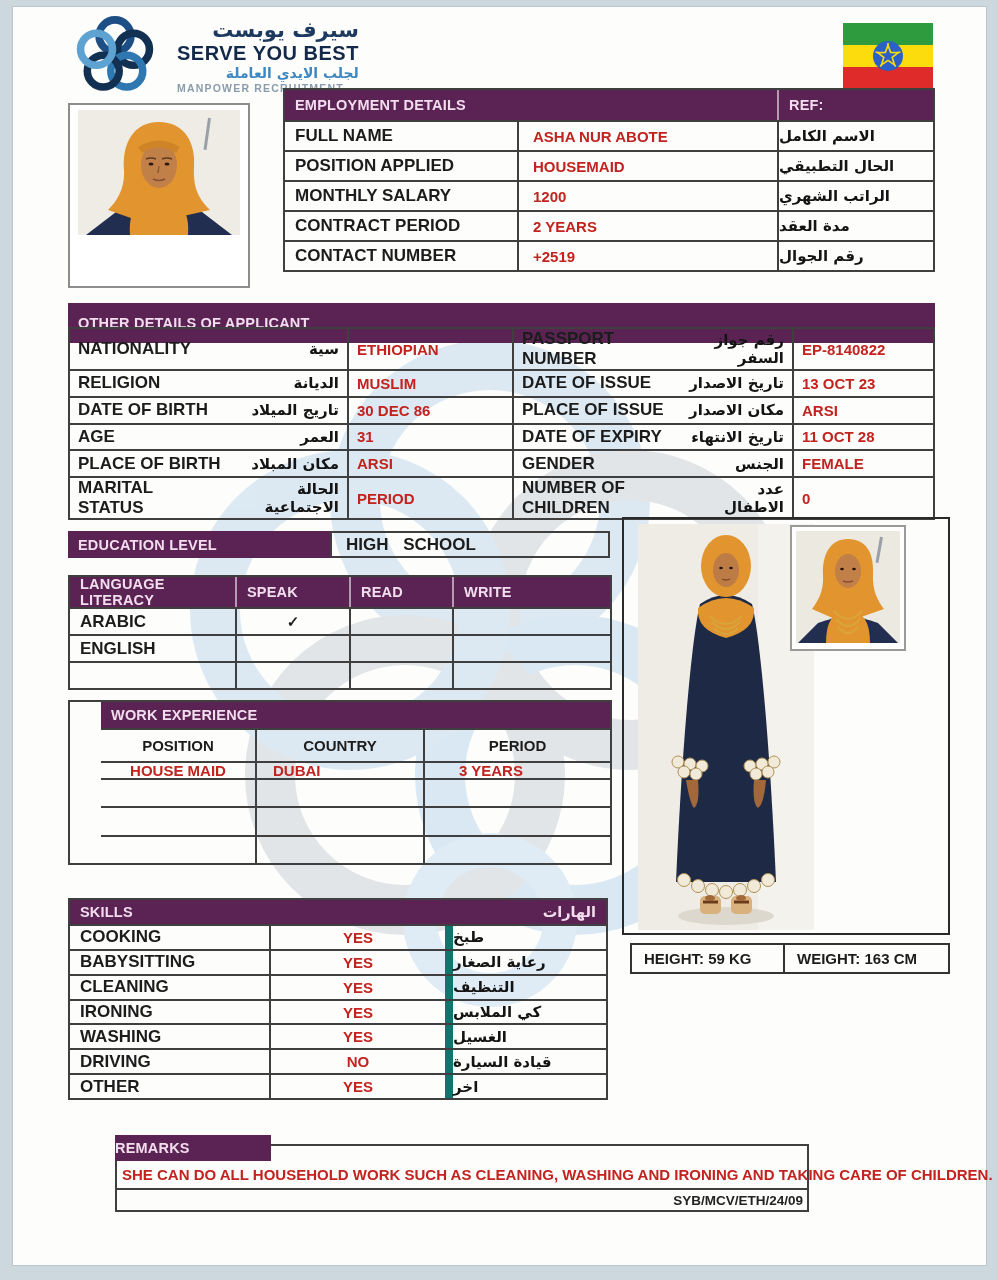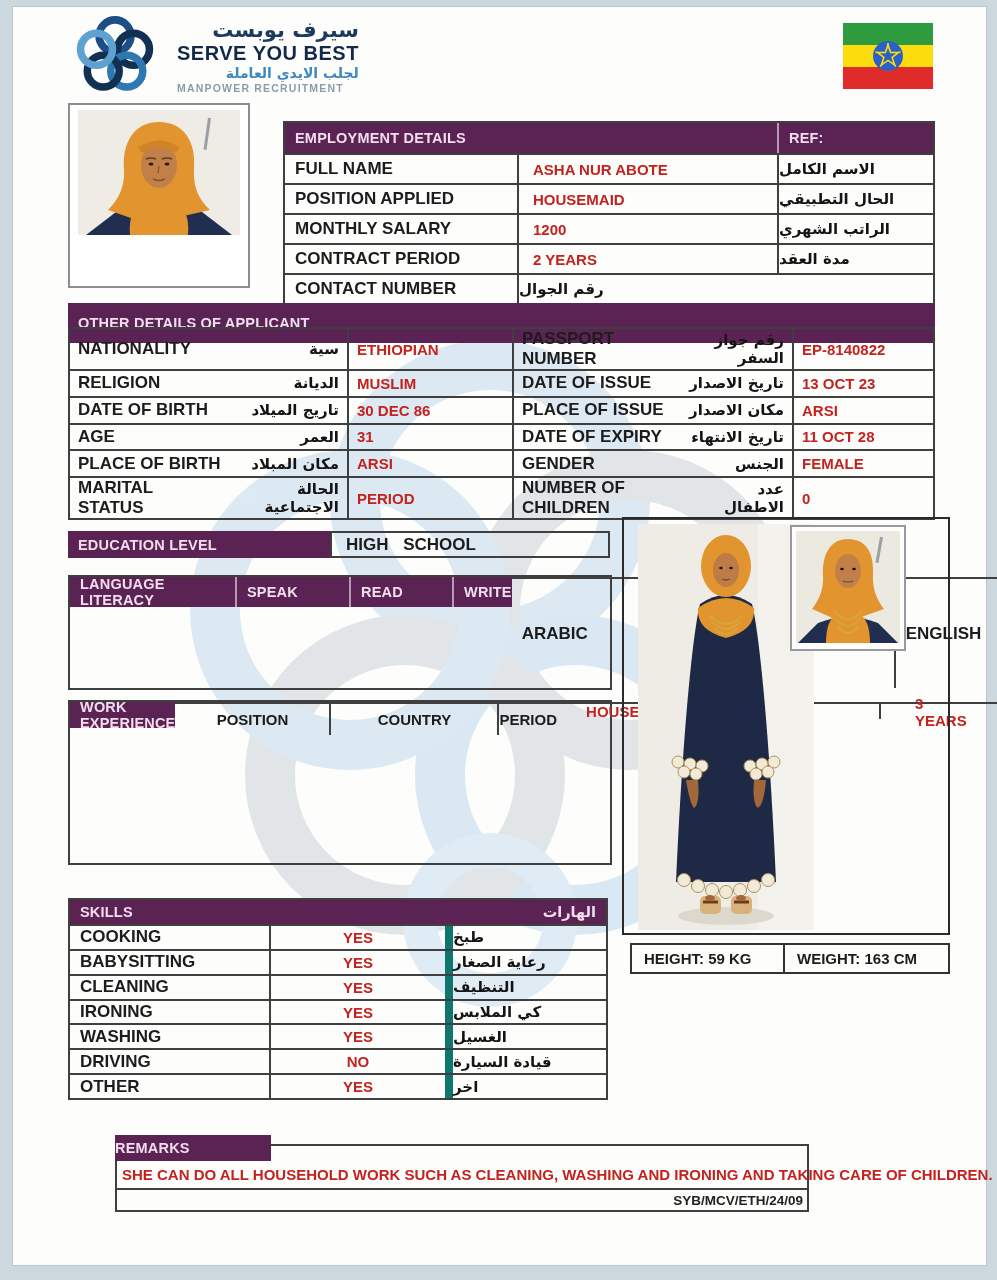--- a/index.html
+++ b/index.html
@@ -36,34 +36,34 @@
   .od-row{flex:1;display:flex;border-top:2px solid #3f3f3f;}
   .od-lab{display:flex;align-items:center;justify-content:space-between;padding:0 8px;}
   .od-l1{width:277px;}
   .od-v1{width:165px;border-left:2px solid #3f3f3f;display:flex;align-items:center;padding-left:8px;}
   .od-l2{width:280px;border-left:2px solid #3f3f3f;}
   .od-v2{flex:1;border-left:2px solid #3f3f3f;display:flex;align-items:center;padding-left:8px;}
   
   .edu-bar{display:flex;align-items:center;padding-left:10px;}
   .edu-val{border:2px solid #3f3f3f;display:flex;align-items:center;padding-left:14px;word-spacing:10px;}
   
-  .lang{display:flex;flex-direction:row;border:2px solid #3f3f3f;}
+  .lang{display:flex;flex-direction:column;border:2px solid #3f3f3f;}
   .lang-head{height:30px;background:#5b2353;display:flex;}
   .lang-head>div{display:flex;align-items:center;padding-left:10px;}
   .lh1{width:165px;}.lh2{width:114px;border-left:2px solid rgba(255,255,255,.55);}
   .lh3{width:103px;border-left:2px solid rgba(255,255,255,.55);}
   .lh4{flex:1;border-left:2px solid rgba(255,255,255,.55);}
   .lang-row{flex:1;display:flex;border-top:2px solid #3f3f3f;}
   .lc1{width:165px;display:flex;align-items:center;padding-left:10px;}
   .lc2{width:114px;border-left:2px solid #3f3f3f;display:flex;align-items:center;justify-content:center;}
   .lc3{width:103px;border-left:2px solid #3f3f3f;}
   .lc4{flex:1;border-left:2px solid #3f3f3f;}
   .check{font-size:15px;color:#1c1c1c;font-weight:bold;}
   
-  .work{display:flex;flex-direction:row;border:2px solid #3f3f3f;}
+  .work{display:flex;flex-direction:column;border:2px solid #3f3f3f;padding-left:31px;}
   .work-bar{height:26px;display:flex;align-items:center;padding-left:10px;}
   .work-head{height:33px;display:flex;border-top:2px solid #3f3f3f;}
   .work-head>div{display:flex;align-items:center;justify-content:center;font-weight:bold;font-size:15px;color:#1c1c1c;}
   .wc1{width:154px;}.wc2{width:168px;border-left:2px solid #3f3f3f;}.wc3{flex:1;border-left:2px solid #3f3f3f;}
   .work-row{display:flex;border-top:2px solid #3f3f3f;}
   .work-row.first{height:17px;}
   .work-row.empty{flex:1;}
   .wr1{width:154px;display:flex;align-items:center;justify-content:center;}
   .wr2{width:168px;border-left:2px solid #3f3f3f;display:flex;align-items:center;padding-left:16px;}
   .wr3{flex:1;border-left:2px solid #3f3f3f;display:flex;align-items:center;padding-left:34px;}
@@ -149,21 +149,21 @@
       <ellipse cx="81" cy="55" rx="18" ry="23" fill="#c28049"></ellipse>
       <path d="M62,40 Q81,28 100,40" stroke="#cf8527" stroke-width="7" fill="none"></path>
       <path d="M68,49 Q73,47 78,49 M84,49 Q89,47 94,49" stroke="#5d3a22" stroke-width="1.5" fill="none"></path>
       <ellipse cx="73" cy="54" rx="2.5" ry="1.6" fill="#2a1a12"></ellipse>
       <ellipse cx="89" cy="54" rx="2.5" ry="1.6" fill="#2a1a12"></ellipse>
       <path d="M81,56 L80,63" stroke="#8a5630" stroke-width="1.4"></path>
       <path d="M75,69 Q81,72 87,69" stroke="#8a4f33" stroke-width="1.6" fill="none"></path>
     </svg>
   </div>
 
-  <div class="c emp" style="left:283px;top:121px;width:652px;height:184px;">
+  <div class="c emp" style="left:283px;top:88px;width:652px;height:184px;">
     <div class="emp-head">
       <div class="t1 bar">EMPLOYMENT DETAILS</div>
       <div class="t2 bar">REF:</div>
     </div>
     <div class="emp-row">
       <div class="c1 lbl">FULL NAME</div>
       <div class="c2 red">ASHA  NUR  ABOTE</div>
       <div class="c3 ar">الاسم الكامل</div>
     </div>
     <div class="emp-row">
@@ -176,20 +176,21 @@
       <div class="c2 red">1200</div>
       <div class="c3 ar">الراتب الشهري</div>
     </div>
     <div class="emp-row">
       <div class="c1 lbl">CONTRACT PERIOD</div>
       <div class="c2 red">2 YEARS</div>
       <div class="c3 ar">مدة العقد</div>
     </div>
     <div class="emp-row">
       <div class="c1 lbl">CONTACT NUMBER</div>
+      <div class="c2 red">+2519</div>
       <div class="c3 ar">رقم الجوال</div>
     </div>
   </div>
 
   <div class="c bar od-bar" style="left:68px;top:303px;width:867px;">OTHER DETAILS OF APPLICANT</div>
   <div class="c od-grid" style="left:68px;top:327px;width:867px;height:193px;">
     <div class="od-row">
       <div class="od-lab od-l1">
           <span class="lbl">NATIONALITY</span>
           <span class="ar">سية</span>

